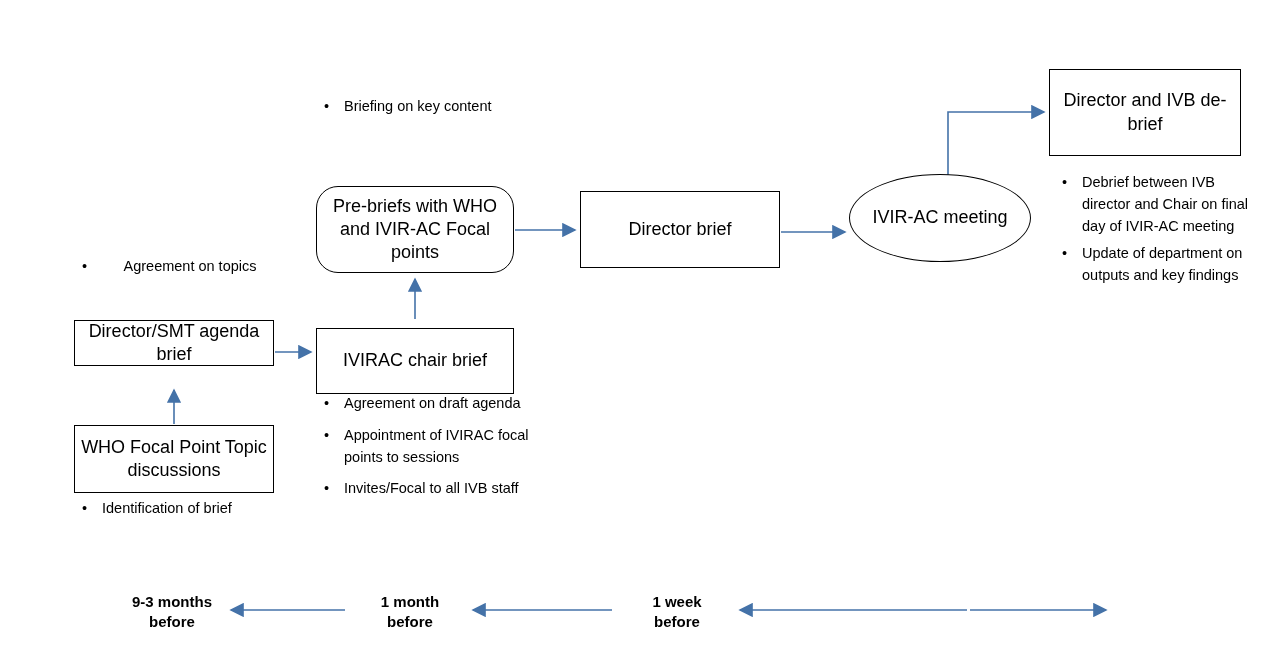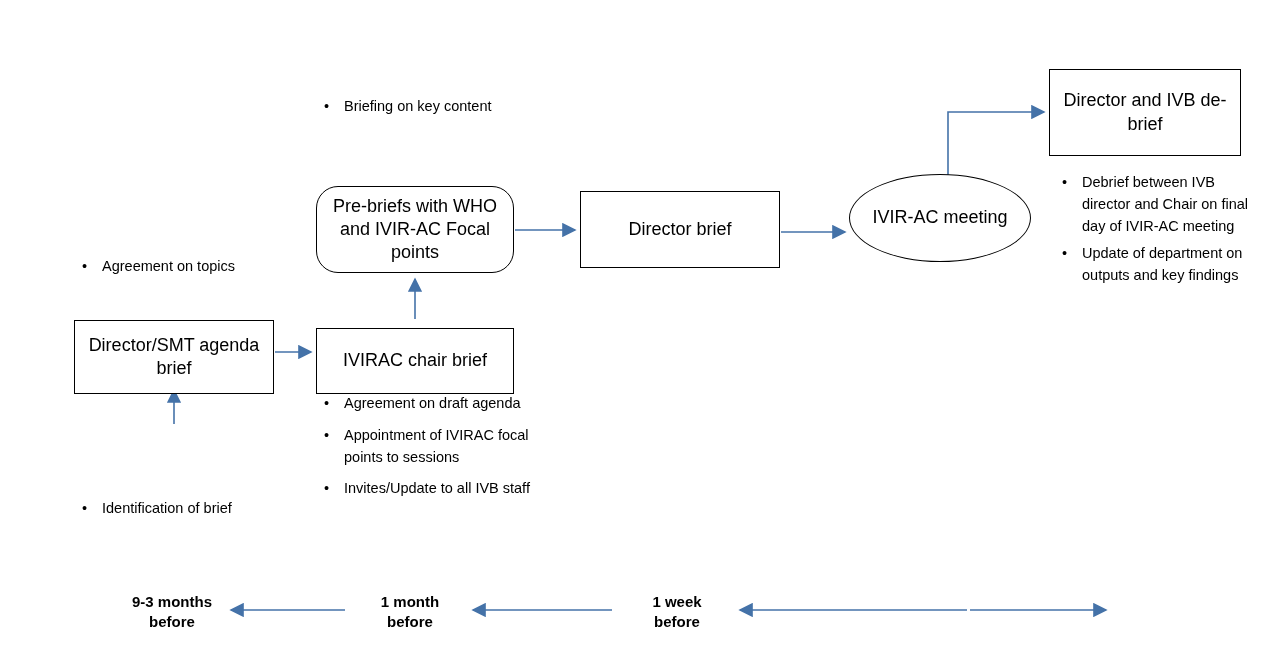--- a/index.html
+++ b/index.html
@@ -92,22 +92,25 @@
     <line x1="781" y1="232" x2="845" y2="232" stroke="#4472a8" stroke-width="1.6" marker-end="url(#ah)"></line>
 
     <polyline points="948,186 948,112 1044,112" fill="none" stroke="#4472a8" stroke-width="1.6" marker-end="url(#ah)"></polyline>
 
     <line x1="345" y1="610" x2="231" y2="610" stroke="#4472a8" stroke-width="1.6" marker-end="url(#ah)"></line>
     <line x1="612" y1="610" x2="473" y2="610" stroke="#4472a8" stroke-width="1.6" marker-end="url(#ah)"></line>
     <line x1="967" y1="610" x2="740" y2="610" stroke="#4472a8" stroke-width="1.6" marker-end="url(#ah)"></line>
     <line x1="970" y1="610" x2="1106" y2="610" stroke="#4472a8" stroke-width="1.6" marker-end="url(#ah)"></line>
   </svg>
 
+  <div class="node" style="left:74px; top:425px; width:200px; height:68px;">
+    <span>WHO Focal Point Topic discussions</span>
+  </div>
 
-  <div class="node" style="left:74px; top:320px; width:200px; height:74px;">
+  <div class="node" style="left:74px; top:320px; width:200px; height:46px;">
     <span>Director/SMT agenda brief</span>
   </div>
 
   <div class="node" style="left:316px; top:320px; width:198px; height:66px;margin-top:8px;">
     <span>IVIRAC chair brief</span>
   </div>
 
   <div class="node" style="left:316px; top:186px; width:198px; height:87px;border-radius:22px;">
     <span>Pre-briefs with WHO and IVIR-AC Focal points</span>
   </div>
@@ -123,37 +126,37 @@
   <div class="node" style="left:1049px; top:69px; width:192px; height:87px;">
     <span>Director and IVB de-brief</span>
   </div>
 
   <div class="bullets" style="left:320px; top:96px; width:215px;">
     <ul>
       <li>Briefing on key content</li>
     </ul>
   </div>
 
-  <div class="bullets" style="left:78px; top:256px; width:200px;">
+  <div class="bullets" style="left:78px; top:256px; width:200px;text-align:center;">
     <ul>
       <li>Agreement on topics</li>
     </ul>
   </div>
 
   <div class="bullets" style="left:78px; top:498px; width:200px;">
     <ul>
       <li>Identification of brief</li>
     </ul>
   </div>
 
   <div class="bullets" style="left:320px; top:393px; width:210px;">
     <ul>
       <li>Agreement on draft agenda</li>
       <li style="margin-top:10px;">Appointment of IVIRAC focal points to sessions</li>
-      <li style="margin-top:10px;">Invites/Update to all IVB staff</li>
+      <li style="margin-top:10px;">Invites/Focal to all IVB staff</li>
     </ul>
   </div>
 
   <div class="bullets" style="left:1058px; top:172px; width:200px;">
     <ul>
       <li>Debrief between IVB director and Chair on final day of IVIR-AC meeting</li>
       <li style="margin-top:6px;">Update of department on outputs and key findings</li>
     </ul>
   </div>
 

